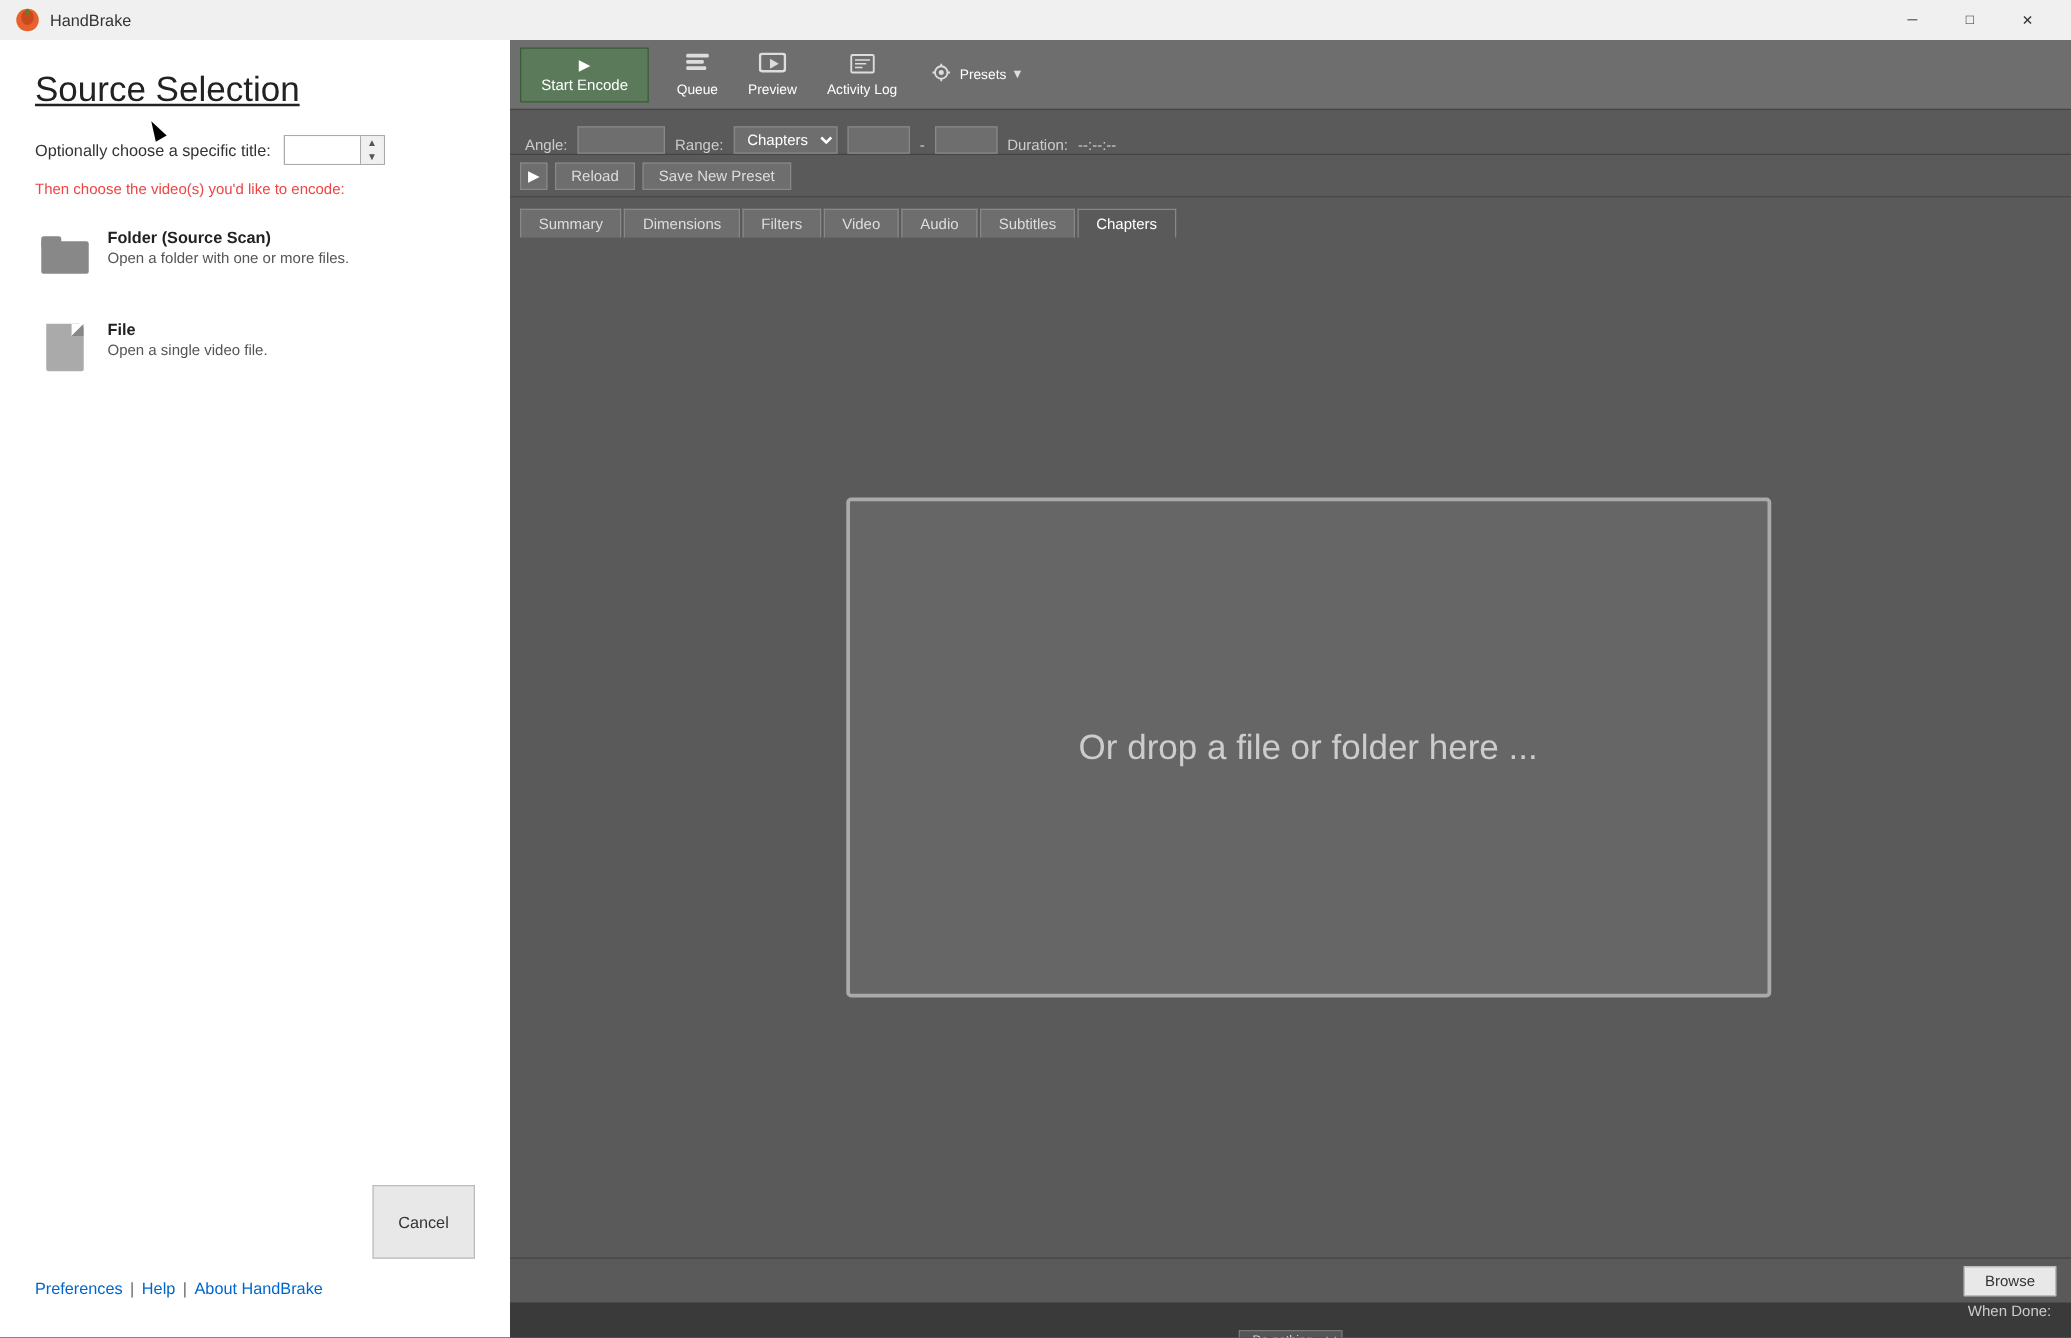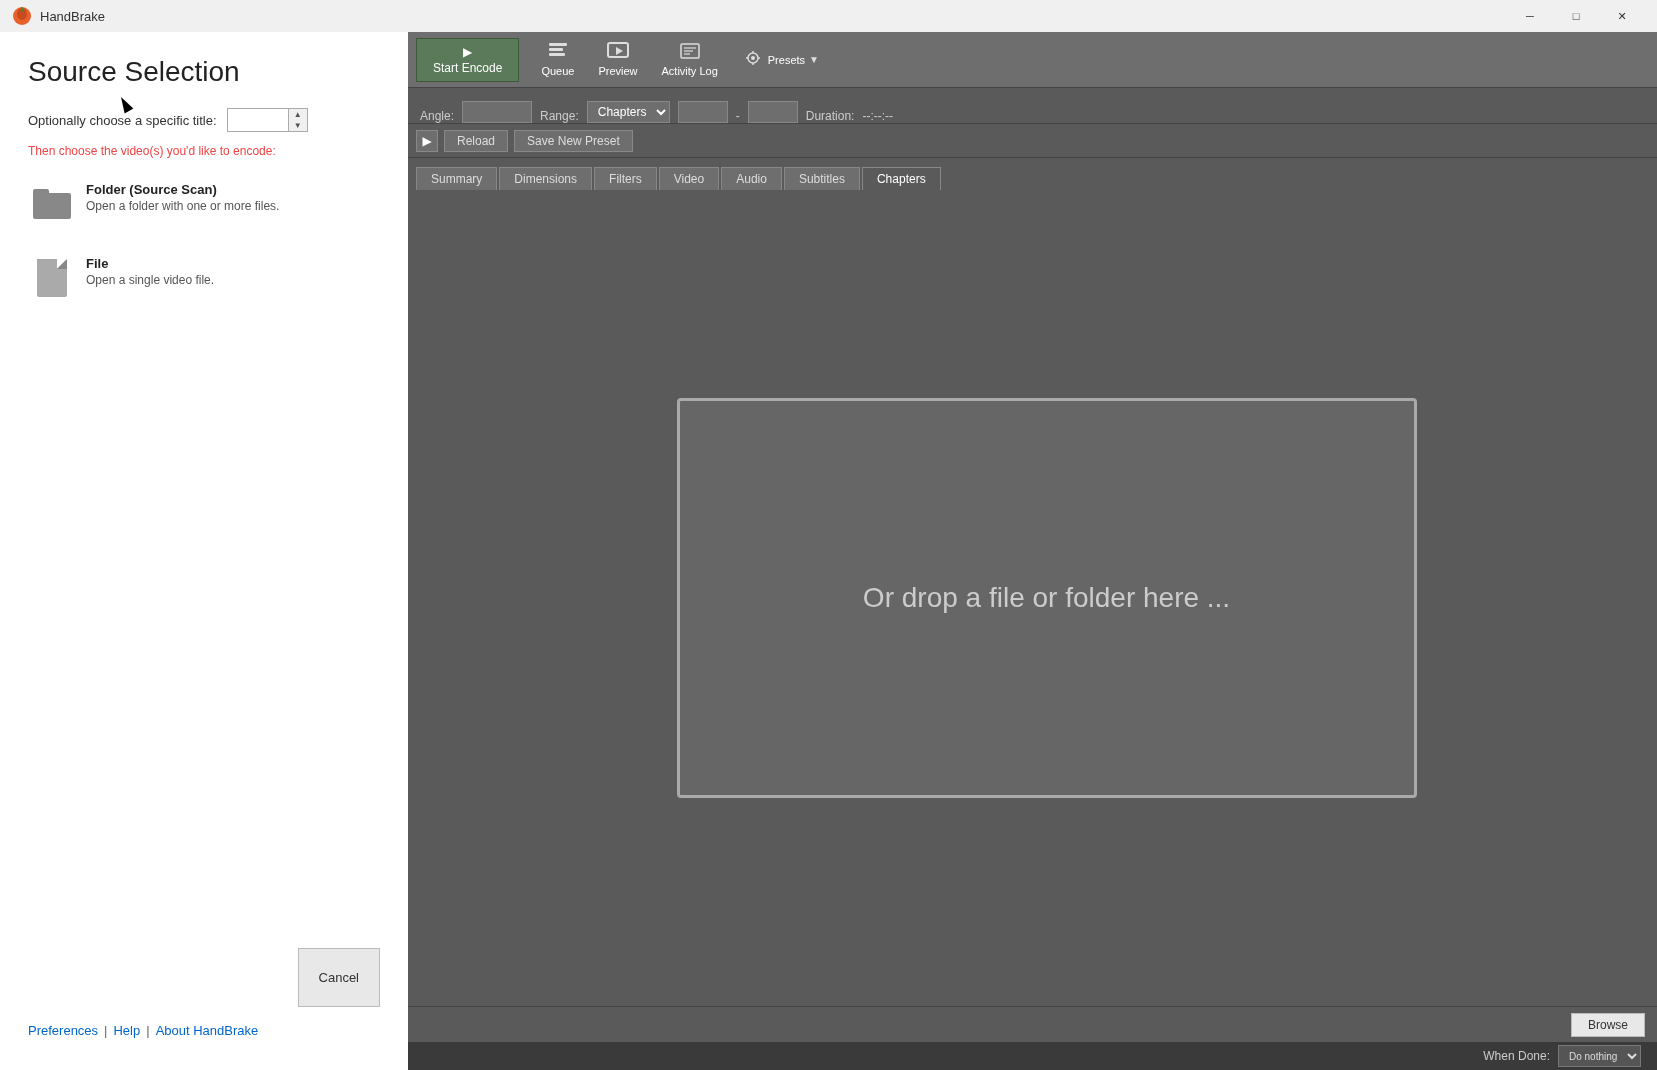--- a/index.html
+++ b/index.html
@@ -65,20 +65,21 @@
       position: relative;
       z-index: 50;
       padding: 24px 28px;
     }
 
     .source-panel h1 {
       font-size: 28px;
       font-weight: 300;
       color: #222;
       margin-bottom: 20px;
+      text-decoration: underline;
     }
 
     .title-row {
       display: flex;
       align-items: center;
       gap: 10px;
       margin-bottom: 12px;
       font-size: 13px;
       color: #333;
     }
@@ -432,20 +433,21 @@
     }
 
     
     .status-bar {
       height: 28px;
       background: #3a3a3a;
       display: flex;
       align-items: center;
       padding: 0 16px;
       gap: 8px;
+      flex-direction: column;
     }
 
     .when-done-label {
       color: #ccc;
       font-size: 12px;
       margin-left: auto;
     }
     .when-done-select {
       background: #555;
       border: 1px solid #777;

